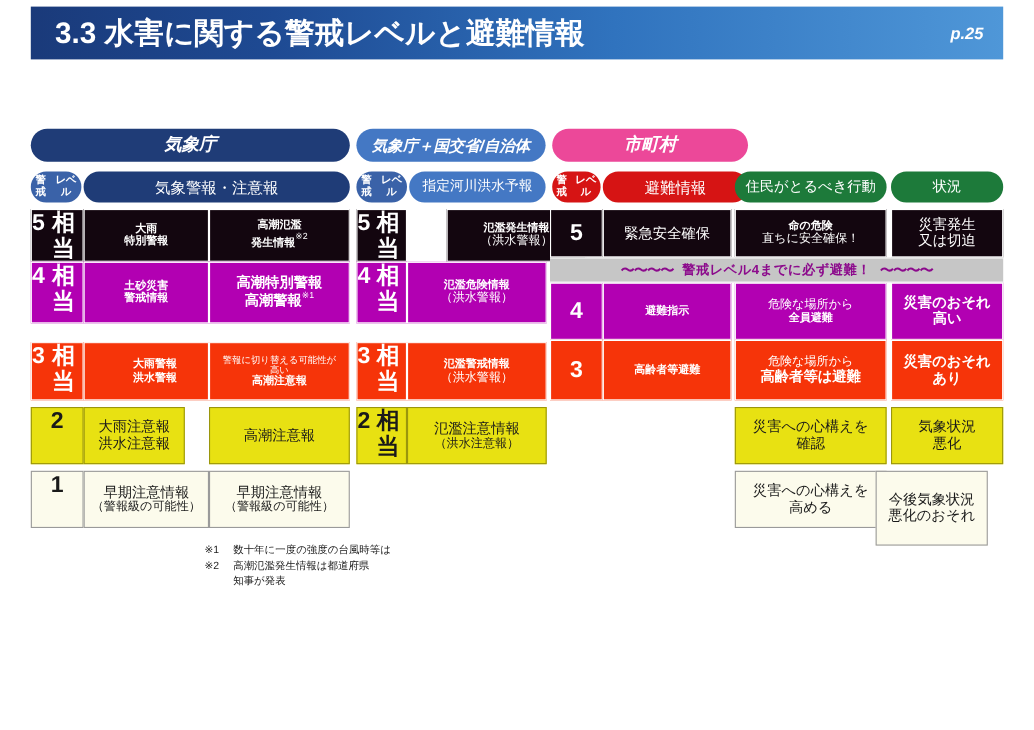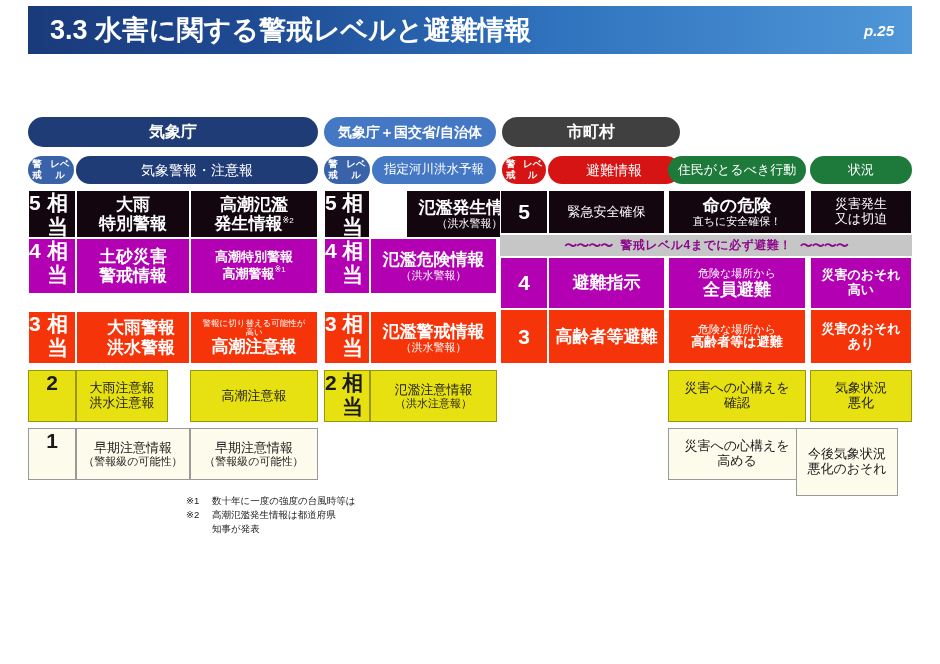--- a/index.html
+++ b/index.html
@@ -26,47 +26,47 @@
     color:#ffffff;font-size:15px;font-style:italic;font-weight:bold;
   }
 
   
   .pill{
     position:absolute;
     display:flex;align-items:center;justify-content:center;
     color:#ffffff;border-radius:14px;box-sizing:border-box;
     text-align:center;line-height:1.05;
   }
-  .pill.org{height:30px;font-size:16px;font-weight:bold;border-radius:15px;}
+  .pill.org{height:30px;font-size:16px;font-weight:bold;border-radius:15px;font-style:italic;}
   .pill.sub{height:28px;font-size:14px;border-radius:14px;}
   .pill.lv{height:28px;font-size:9.5px;border-radius:14px;line-height:1.15;font-weight:bold;}
   .navy{background:#1f3c77;}
   .blue{background:#4478c4;}
   .steel{background:#3a62a8;}
-  .red{background:#404040;}
+  .red{background:#ec4899;}
   .redlt{background:#d61414;}
   .green{background:#1d7a3a;}
 
   
   .grid{position:absolute;}
   .cell{
     position:absolute;box-sizing:border-box;
     display:flex;flex-direction:column;align-items:center;justify-content:center;
     text-align:center;line-height:1.12;overflow:hidden;
   }
   .c-black{background:#13060f;color:#ffffff;border:1px solid #ffffff;}
   .c-purple{background:#b200b2;color:#ffffff;border:1px solid #ffffff;}
   .c-red{background:#f63409;color:#ffffff;border:1px solid #ffffff;}
   .c-yellow{background:#e8e112;color:#1a1a1a;border:1px solid #9a960c;}
   .c-cream{background:#fcfbec;color:#1a1a1a;border:1px solid #9a9a9a;}
 
   .lvnum{font-size:21px;font-weight:bold;}
   .lvrow{flex-direction:row;align-items:baseline;justify-content:center;}
 
-  .t-big{font-size:17px;font-weight:bold;}
+  .t-big{font-size:10px;font-weight:bold;}
   .t-mid{font-size:13px;font-weight:bold;}
   .t-norm{font-size:13px;font-weight:normal;}
   .t-sm{font-size:11px;font-weight:normal;}
   .t-xs{font-size:8.5px;font-weight:normal;line-height:1.1;}
   .sup{font-size:8px;vertical-align:super;font-weight:normal;}
 
   
   .band{
     position:absolute;background:#c6c6c6;box-sizing:border-box;
     display:flex;align-items:center;justify-content:center;

